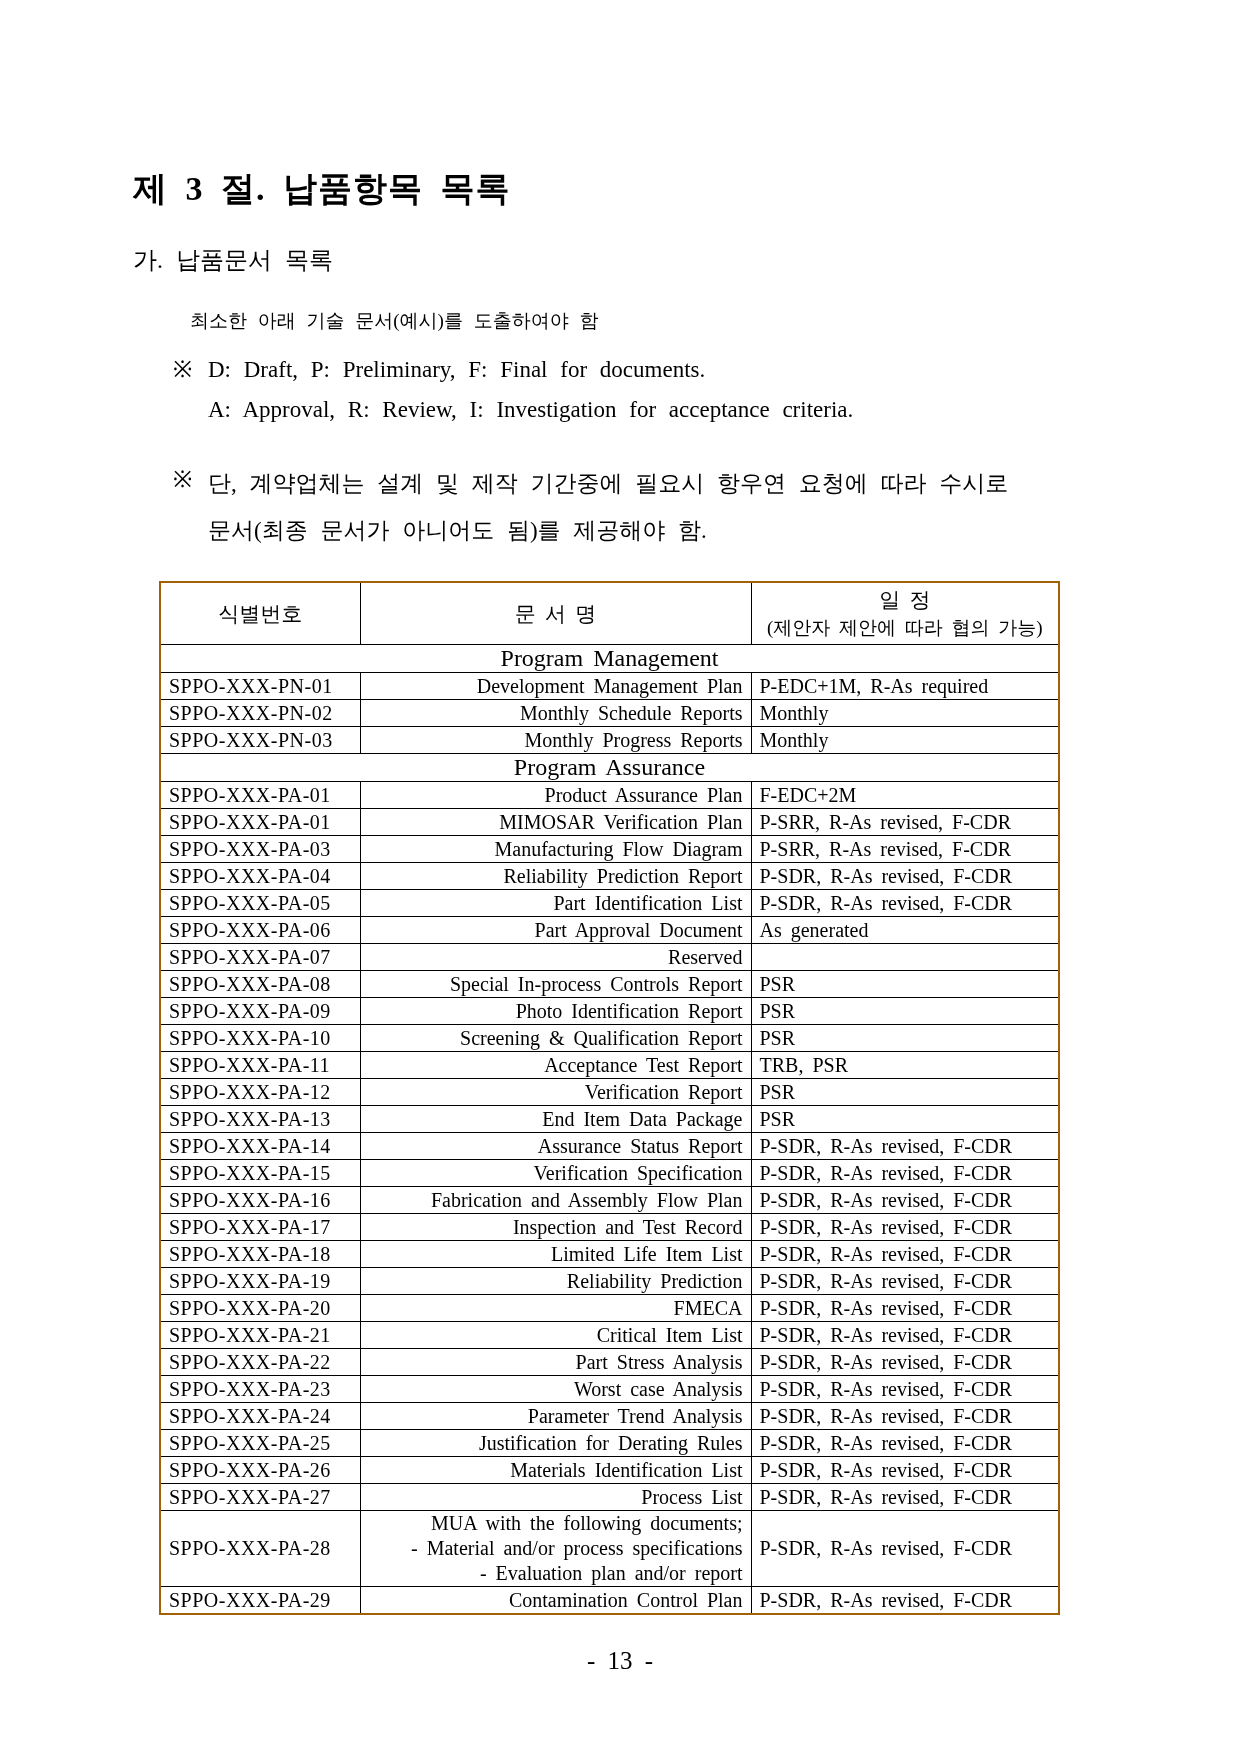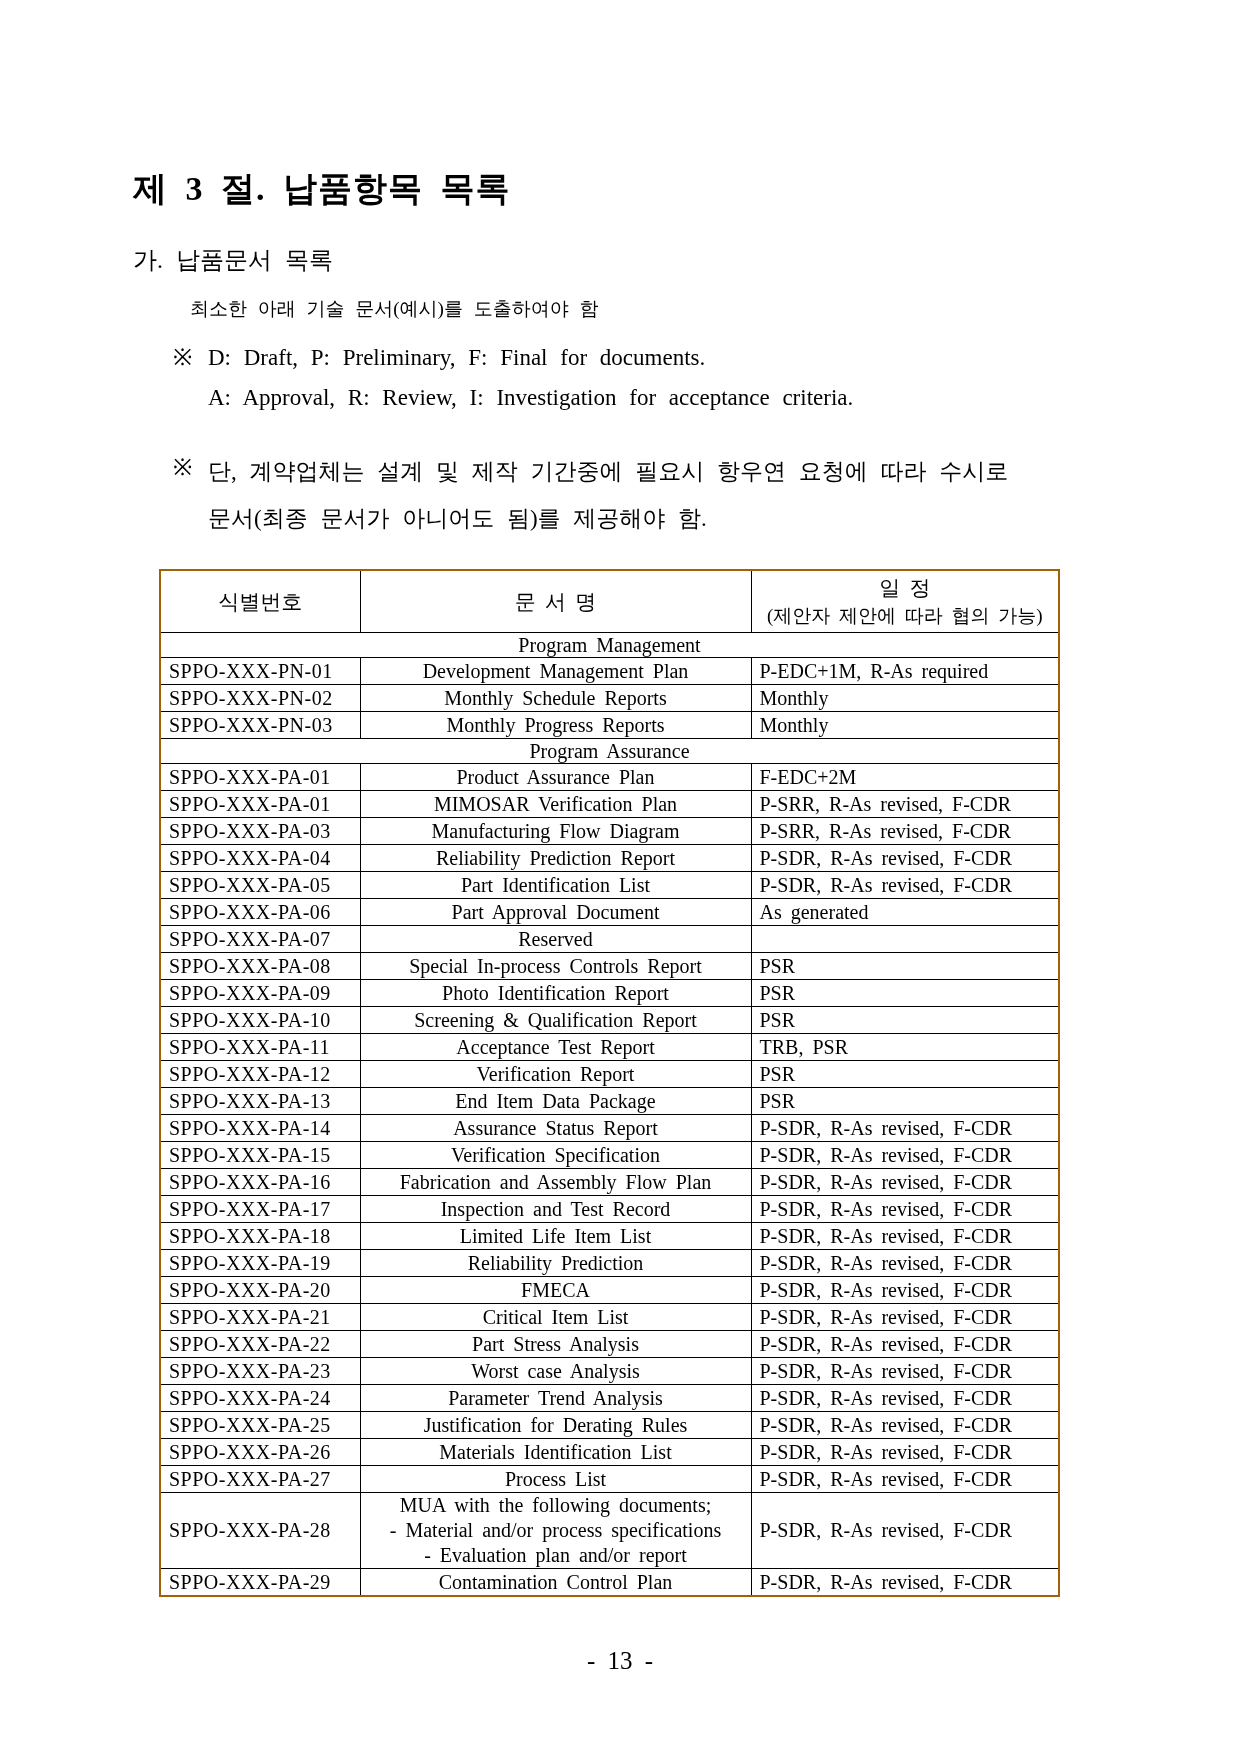--- a/index.html
+++ b/index.html
@@ -27,21 +27,21 @@
     margin: 0 0 0 0;
   }
   .doc-subtitle {
     font-size: 24px;
     word-spacing: 7px;
     margin-top: 32px;
   }
   .doc-intro {
     font-size: 19px;
     word-spacing: 6px;
-    margin-top: 20px;
+    margin-top: 32px;
     margin-left: 57px;
   }
   .note {
     display: flex;
     margin-left: 40px;
   }
   .note-legend { margin-top: 16px; }
   .note-caveat { margin-top: 30px; }
   .note .marker {
     font-size: 23px;
@@ -75,34 +75,34 @@
     font-size: 21px;
     word-spacing: 4px;
     padding: 3px 4px;
   }
   th.th-schedule .sub {
     font-size: 19px;
     margin-top: 1px;
   }
   td.section-cell {
     text-align: center;
-    font-size: 20px;
+    font-size: 24px;
     height: 24px;
     word-spacing: 4px;
     margin-top: 16px;
   }
   td.cell-id {
     font-size: 20px;
     height: 26px;
     text-align: left;
     letter-spacing: 0.5px;
   }
   td.cell-name {
     font-size: 20px;
-    text-align: center;
+    text-align: right;
     word-spacing: 4px;
     white-space: pre-line;
     line-height: 25px;
   }
   td.cell-schedule {
     font-size: 20px;
     text-align: left;
     word-spacing: 4px;
   }
   .page-footer {

